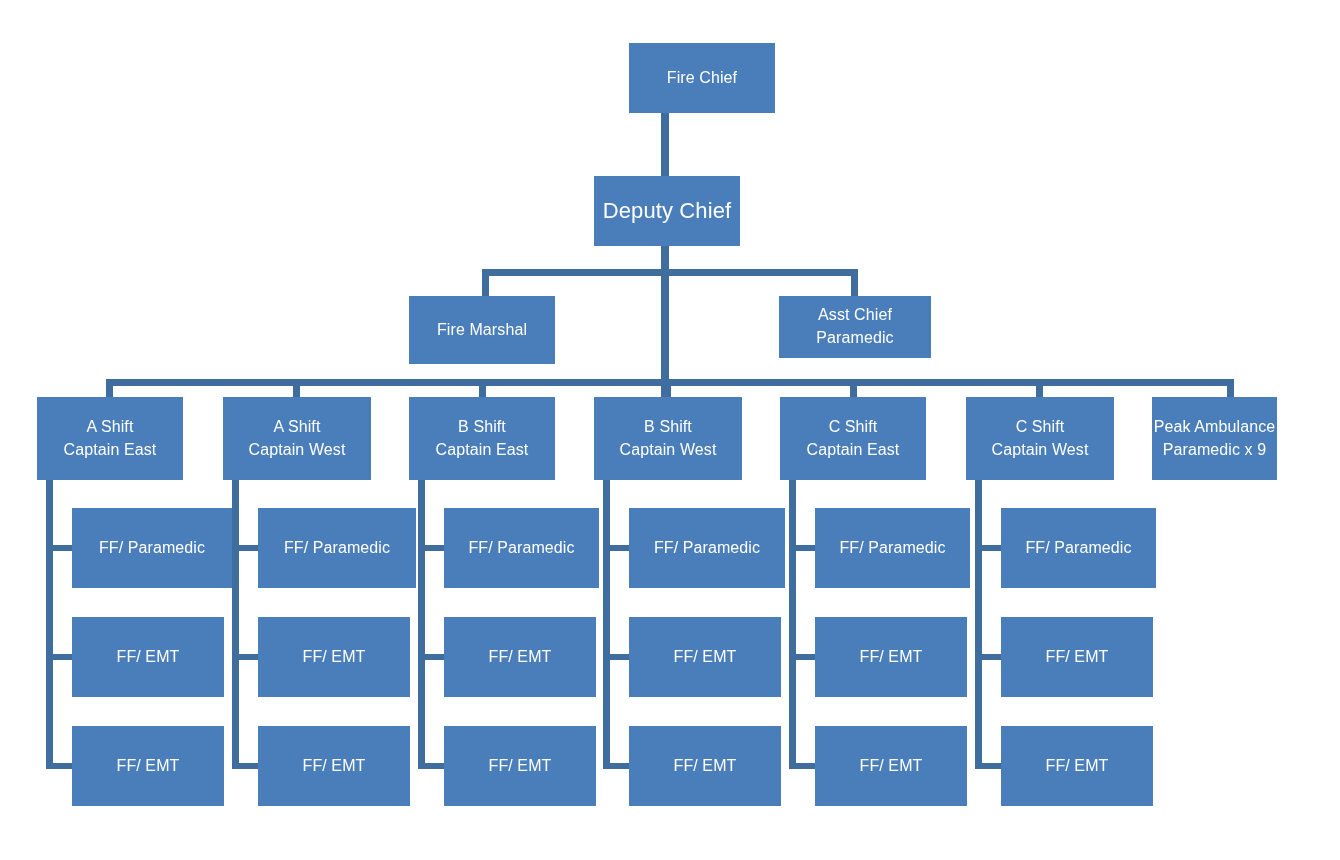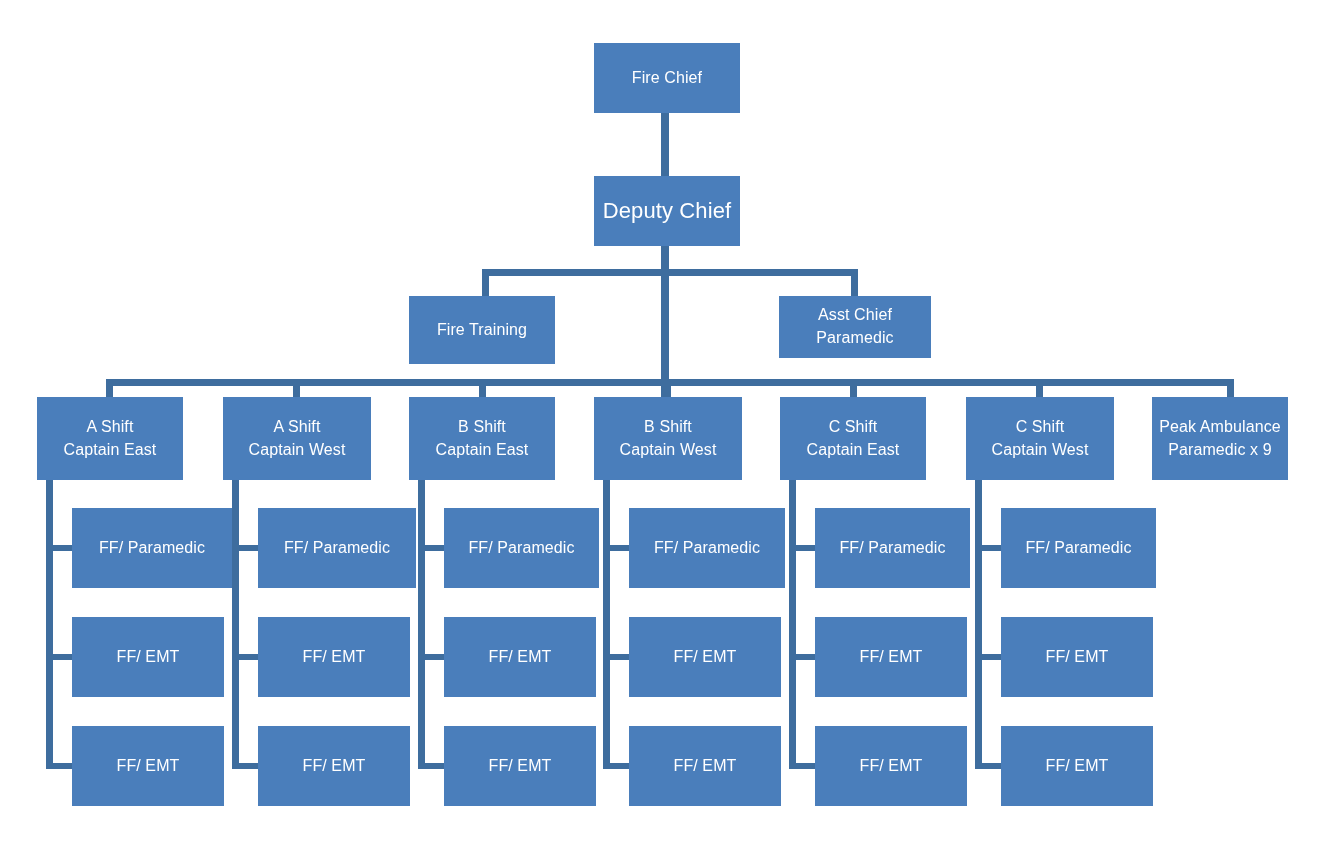--- a/index.html
+++ b/index.html
@@ -79,28 +79,28 @@
       <div class="connector" style="left: 789px; top: 480px; width: 7px; height: 286px;"></div>
       <div class="connector" style="left: 789px; top: 545px; width: 26px; height: 6px;"></div>
       <div class="connector" style="left: 789px; top: 654px; width: 26px; height: 6px;"></div>
       <div class="connector" style="left: 789px; top: 763px; width: 26px; height: 6px;"></div>
       <div class="connector" style="left: 975px; top: 480px; width: 7px; height: 286px;"></div>
       <div class="connector" style="left: 975px; top: 545px; width: 26px; height: 6px;"></div>
       <div class="connector" style="left: 975px; top: 654px; width: 26px; height: 6px;"></div>
       <div class="connector" style="left: 975px; top: 763px; width: 26px; height: 6px;"></div>
     </div>
 
-  <div class="node" id="node-chief" style="left: 594px; top: 43px; width: 146px; height: 70px; font-size: 16px;">
+  <div class="node" id="node-chief" style="left: 629px; top: 43px; width: 146px; height: 70px; font-size: 16px;">
       <span class="line">Fire Chief</span>
     </div>
   <div class="node" id="node-deputy" style="left: 594px; top: 176px; width: 146px; height: 70px; font-size: 22px;">
       <span class="line">Deputy Chief</span>
     </div>
   <div class="node" id="node-marshal" style="left: 409px; top: 296px; width: 146px; height: 68px; font-size: 16px;">
-      <span class="line">Fire Training</span>
+      <span class="line">Fire Marshal</span>
     </div>
   <div class="node" id="node-asst-chief" style="left: 779px; top: 296px; width: 152px; height: 62px; font-size: 16px;">
       <span class="line">Asst Chief</span>
       <span class="line">Paramedic</span>
     </div>
 
   <div id="captain-layer">
       <div class="node" style="left: 37px; top: 397px; width: 146px; height: 83px; font-size: 16px;">
         <span class="line">A Shift</span>
         <span class="line">Captain East</span>
@@ -172,19 +172,19 @@
       </div>
       <div class="node" style="left: 1001px; top: 508px; width: 155px; height: 80px; font-size: 16px;">
         <span class="line">FF/ Paramedic</span>
       </div>
       <div class="node" style="left: 1001px; top: 617px; width: 152px; height: 80px; font-size: 16px;">
         <span class="line">FF/ EMT</span>
       </div>
       <div class="node" style="left: 1001px; top: 726px; width: 152px; height: 80px; font-size: 16px;">
         <span class="line">FF/ EMT</span>
       </div>
-      <div class="node" style="left: 1152px; top: 397px; width: 136px; height: 83px; font-size: 16px;">
+      <div class="node" style="left: 1152px; top: 397px; width: 125px; height: 83px; font-size: 16px;">
         <span class="line">Peak Ambulance</span>
         <span class="line">Paramedic x 9</span>
       </div>
     </div>
 
 </div>
 
 </body></html>

